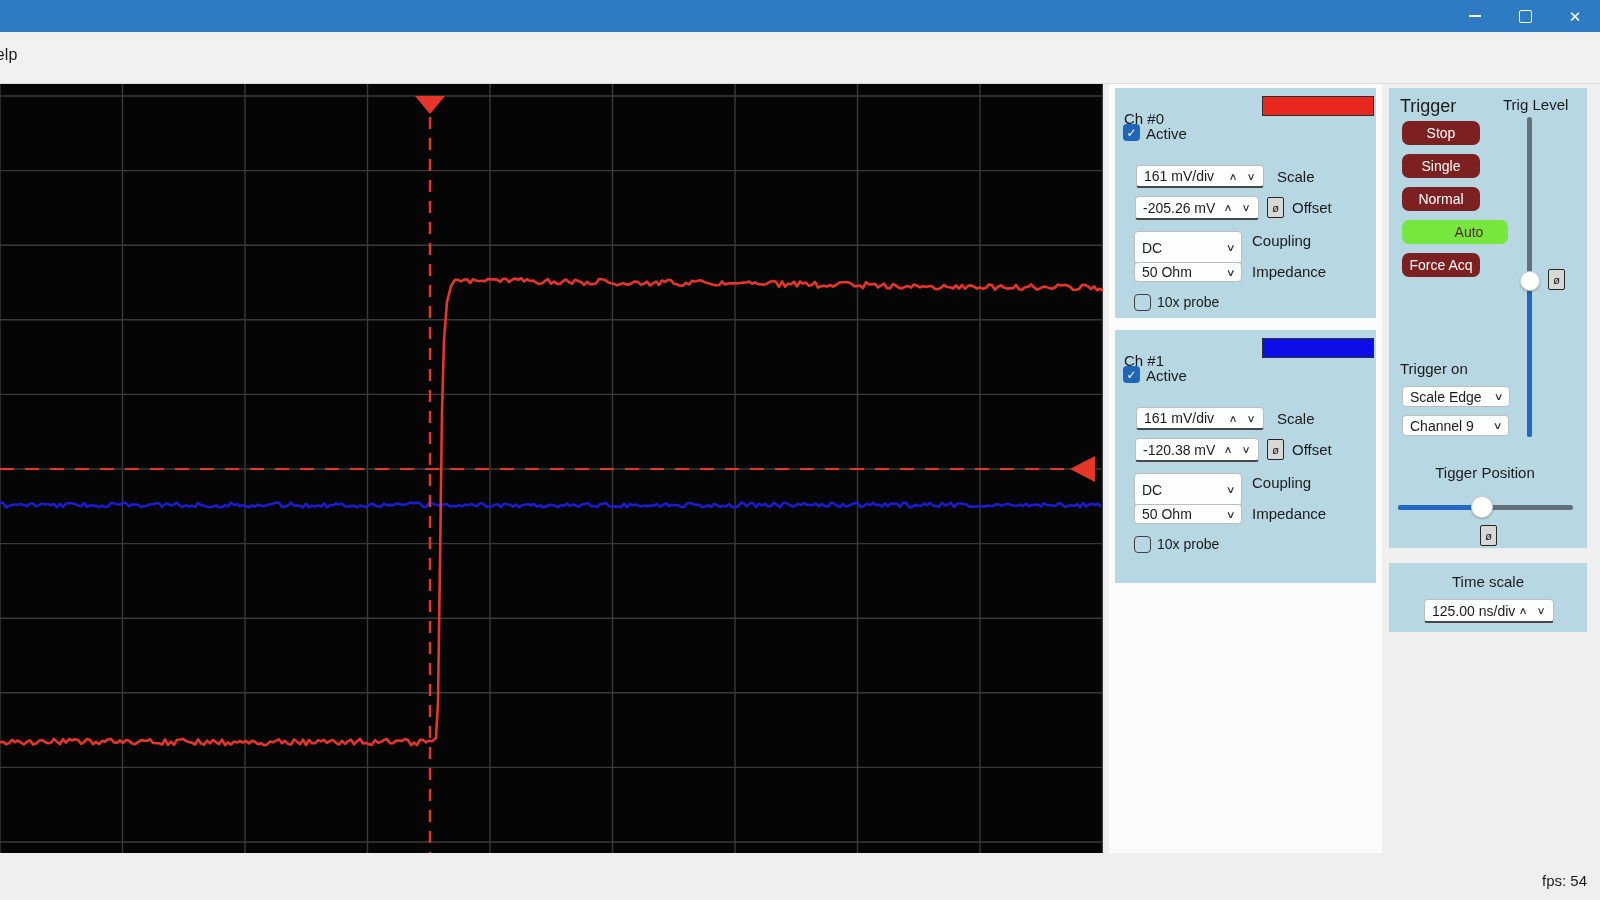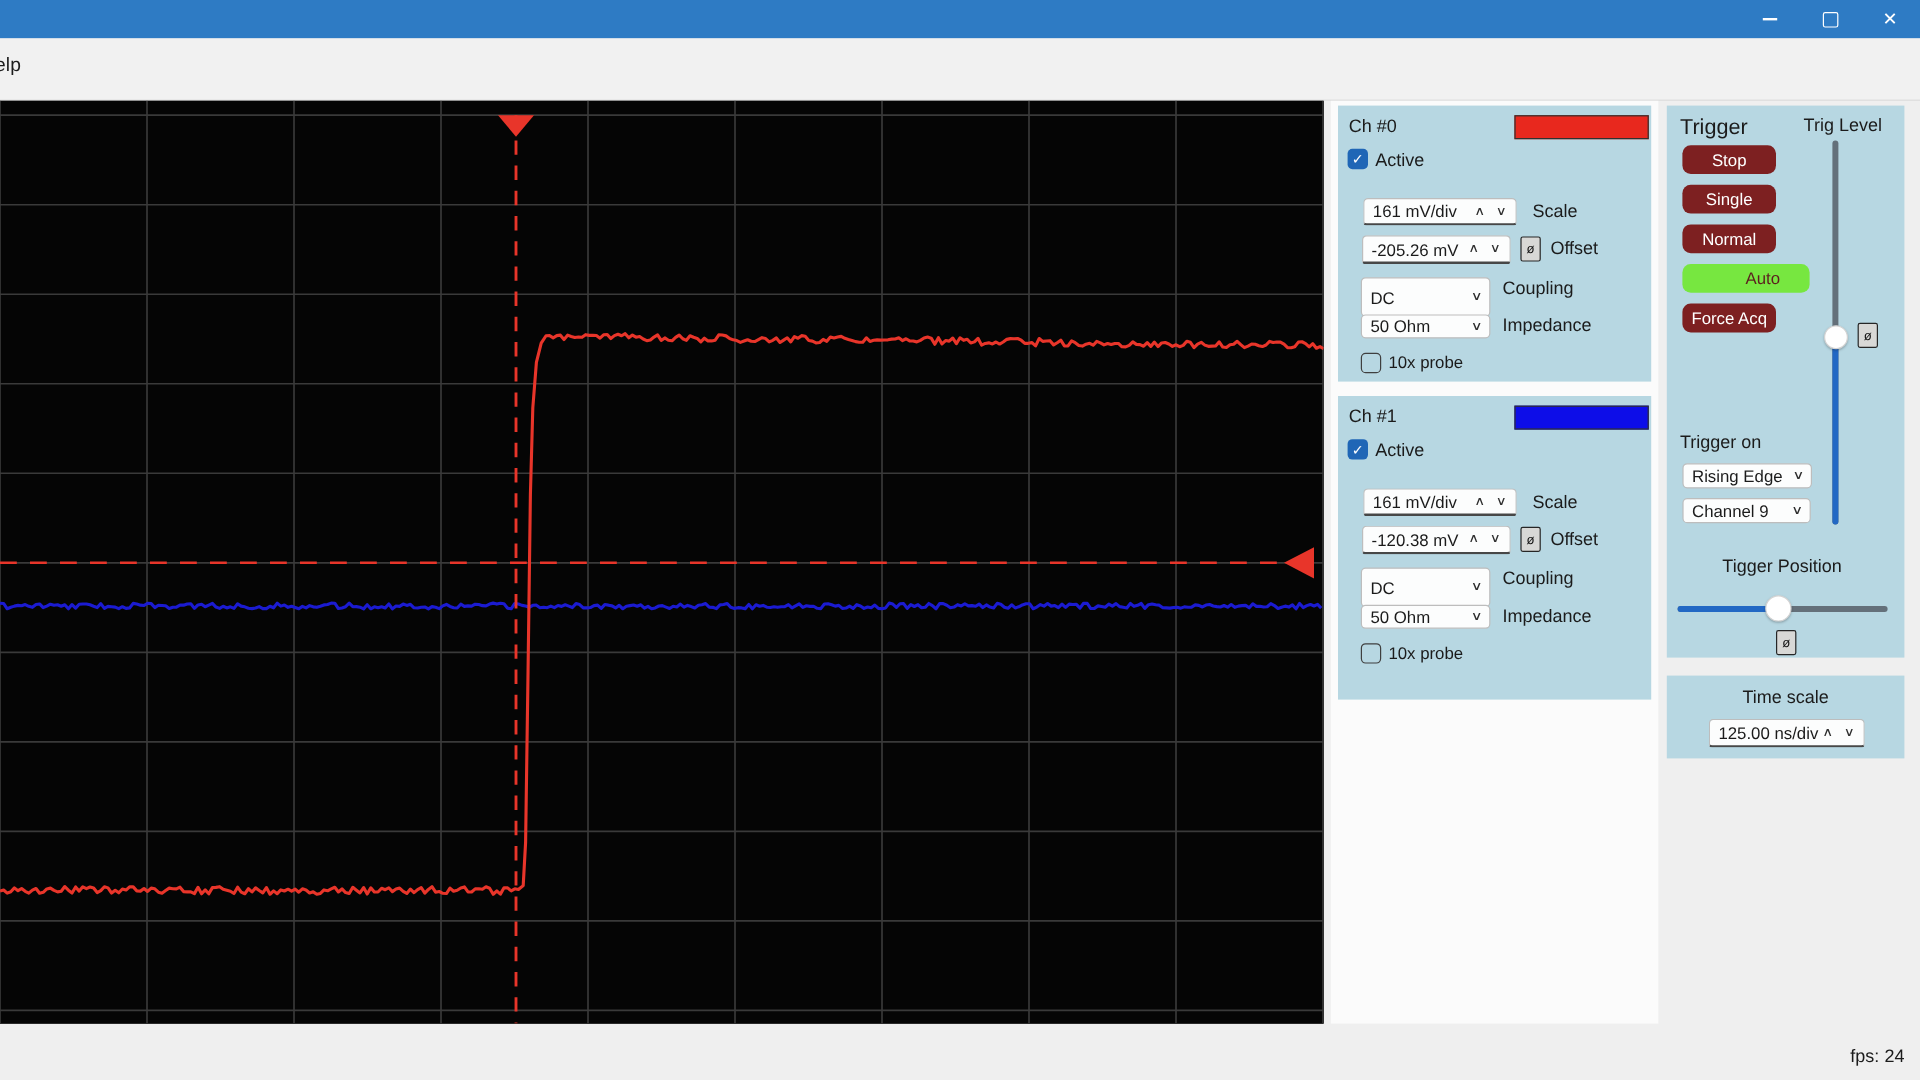--- a/index.html
+++ b/index.html
@@ -20,21 +20,21 @@
   .menu-item{position:absolute;left:-16px;top:14px;font-size:16px;color:#1d1d1d;letter-spacing:.2px;}
   .menu-item-clip{position:absolute;left:0;top:32px;width:60px;height:51px;overflow:hidden;}
   
   .scope{position:absolute;left:0;top:84px;width:1103px;height:769px;background:#050505;}
   .scope svg{display:block;}
   
   .channels{position:absolute;left:1109px;top:84px;width:273px;height:769px;background:#fbfbfb;}
   .ch-card{position:absolute;left:6px;width:261px;background:var(--panel-blue,#b7d7e2);}
   .ch-card.c0{top:4px;height:230px;}
   .ch-card.c1{top:246px;height:253px;}
-  .ch-label{position:absolute;left:9px;top:9px;font-size:15px;text-align:center;}
+  .ch-label{position:absolute;left:9px;top:22px;font-size:15px;text-align:center;}
   .swatch{position:absolute;left:147px;top:8px;width:110px;height:18px;border:1px solid #30302f;}
   .cb{position:absolute;width:17px;height:17px;border-radius:4px;background:var(--cb-blue,#1f66b6);
       color:#fff;font-size:12px;line-height:1;display:flex;align-items:center;justify-content:center;}
   .cb.un{background:transparent;border:1.6px solid #3f3f3f;}
   .cb-active{left:8px;top:36px;}
   .cb-probe{left:19px;top:206px;width:15px;height:15px;}
   .cb-label{position:absolute;font-size:15px;}
   .lbl-active{left:31px;top:37px;}
   .lbl-probe{left:42px;top:206px;font-size:14px;}
   .spinner,.dropdown{position:absolute;background:#fcfdfd;border:1px solid #bdbdbd;border-radius:4px;
@@ -246,21 +246,21 @@
 
   <div class="vtrack"></div>
   <div class="vtrack-fill"></div>
   <div class="vthumb"></div>
   <div class="zero-btn z-level">
     <span>ø</span>
   </div>
 
   <span class="t-on-label">Trigger on</span>
   <div class="dropdown dd-edge">
-    <span>Rising Edge</span>
+    <span>Scale Edge</span>
     <span class="dd-chev">∨</span>
   </div>
   <div class="dropdown dd-source">
     <span>Channel 9</span>
     <span class="dd-chev">∨</span>
   </div>
 
   <span class="t-pos-label">Tigger Position</span>
   <div class="htrack"></div>
   <div class="htrack-fill"></div>
@@ -274,13 +274,13 @@
   <span class="ts-label">Time scale</span>
   <div class="spinner sp-time">
     <span>125.00 ns/div</span>
     <span class="spin-arrows">
         <span>∧</span>
         <span>∨</span>
       </span>
   </div>
 </div>
 
-<span class="fps">fps: 24</span>
+<span class="fps">fps: 54</span>
 
 </body></html>

